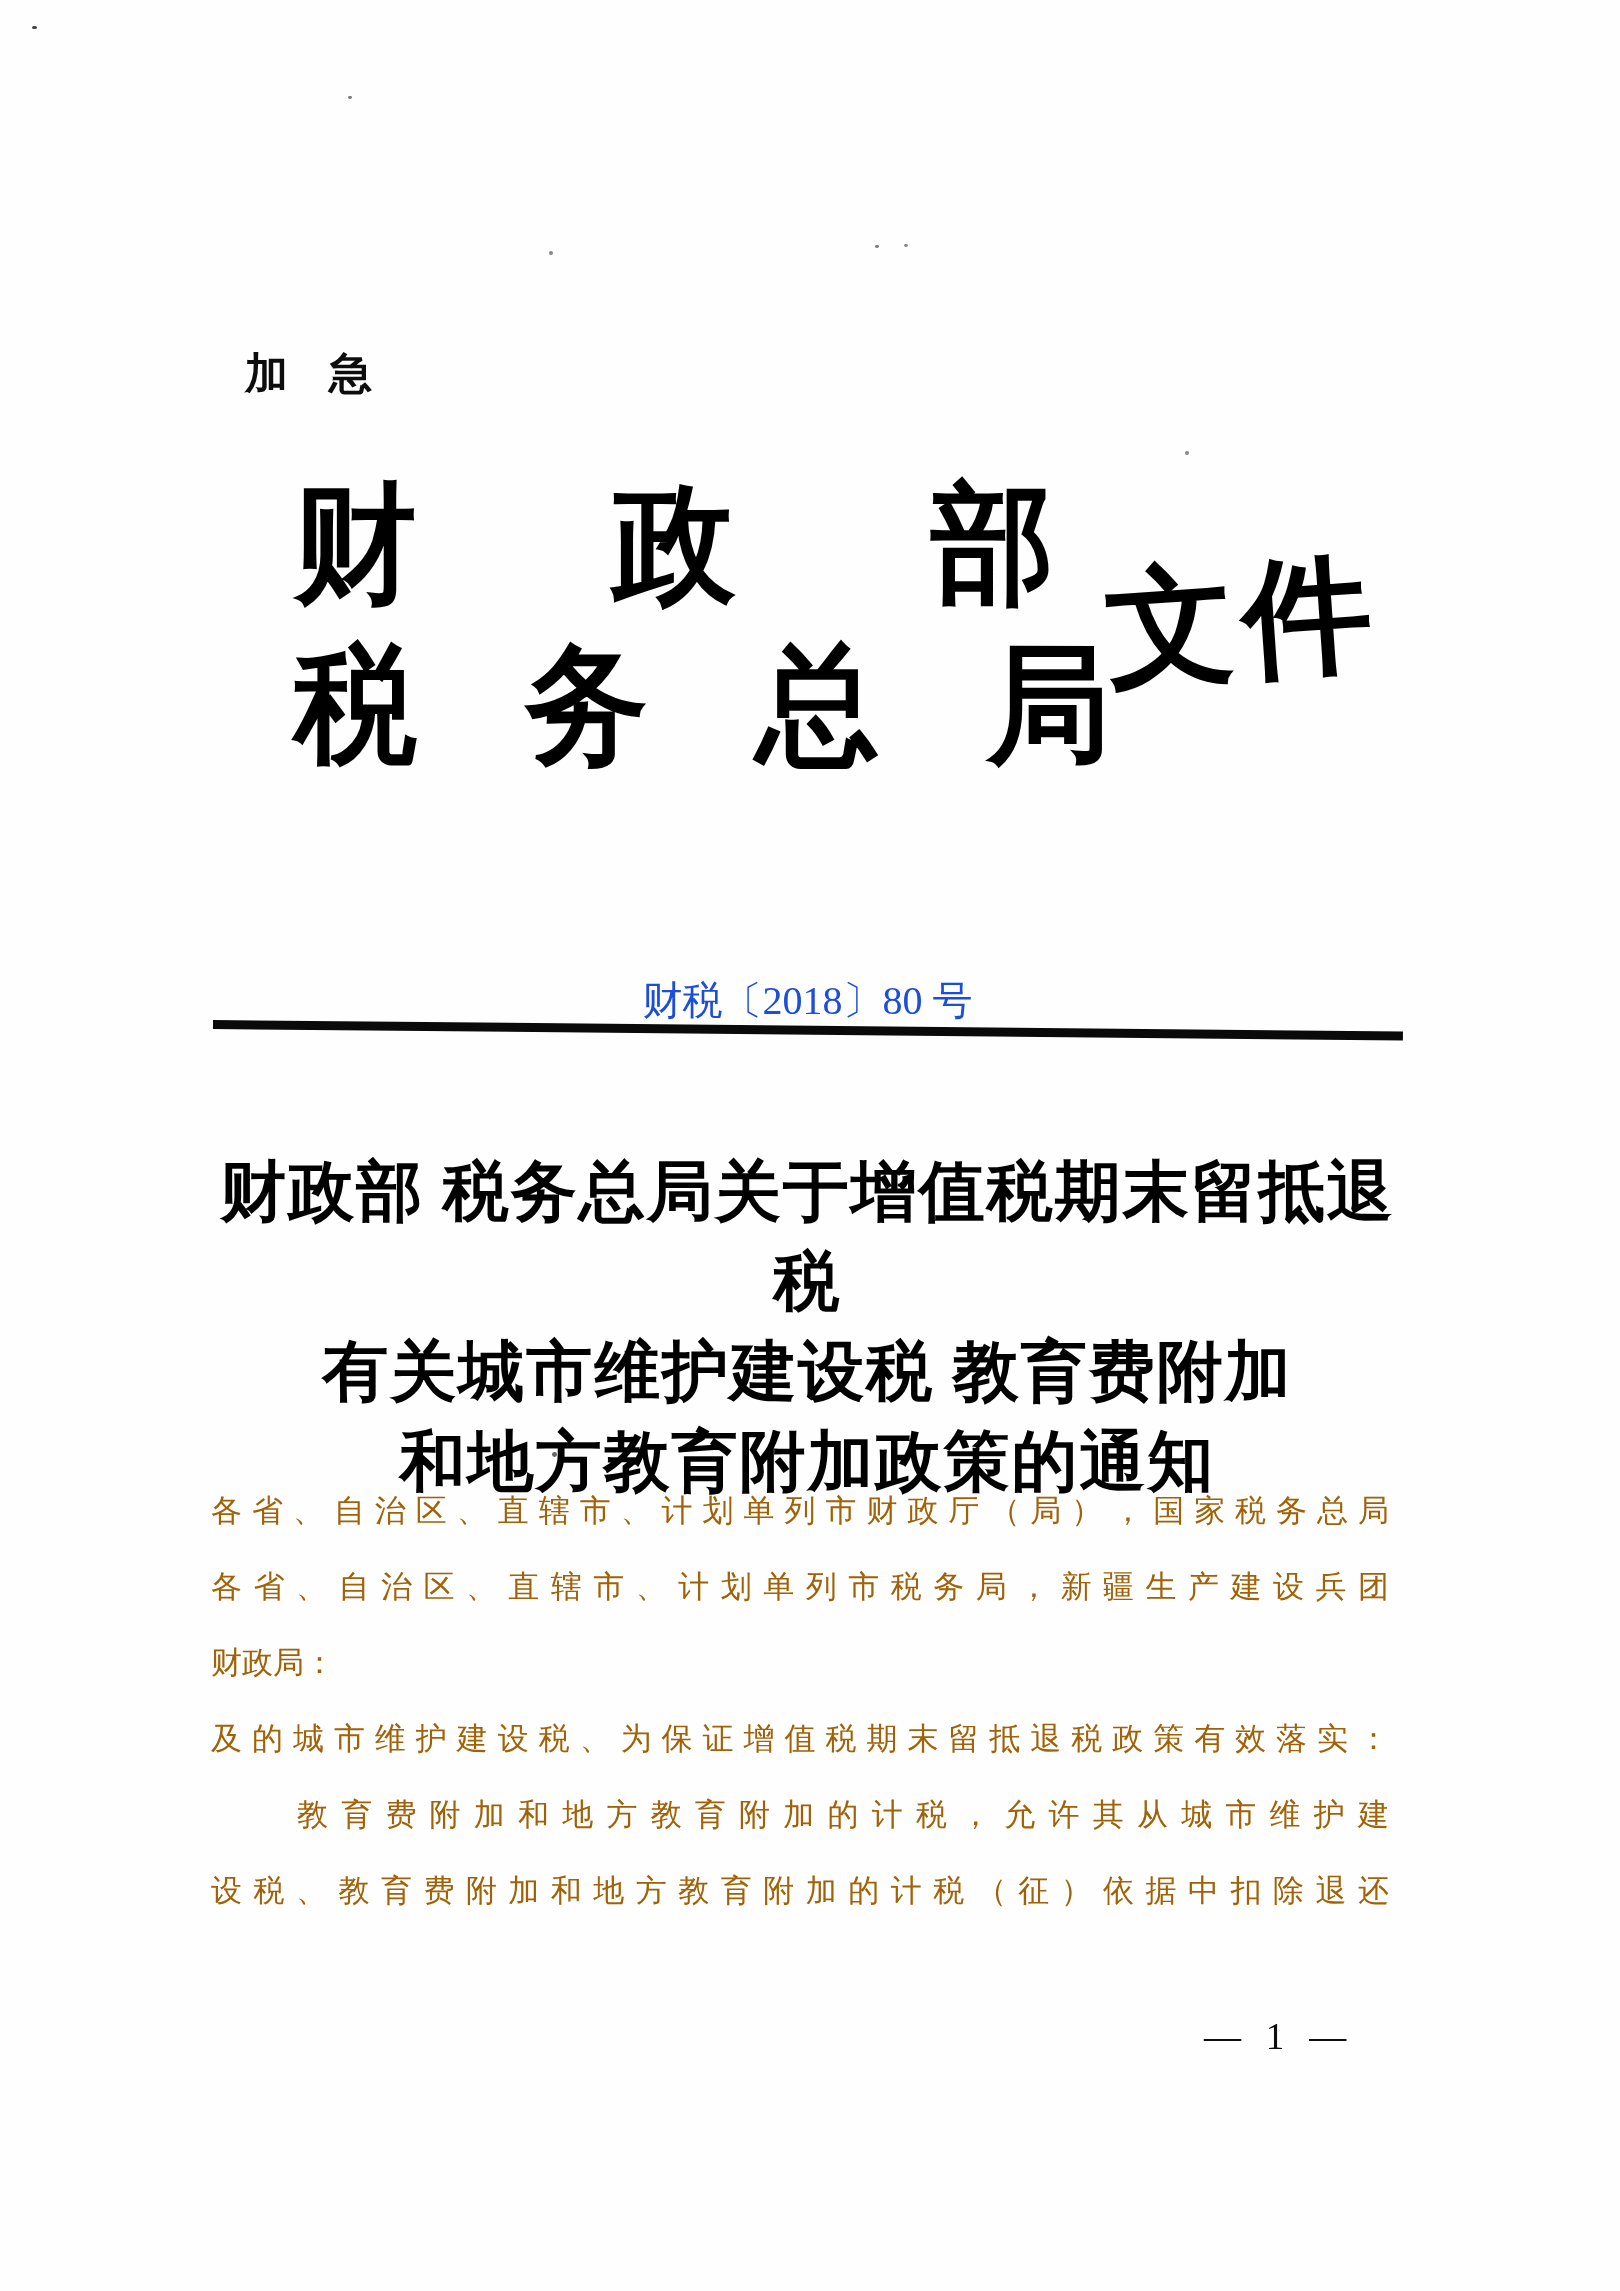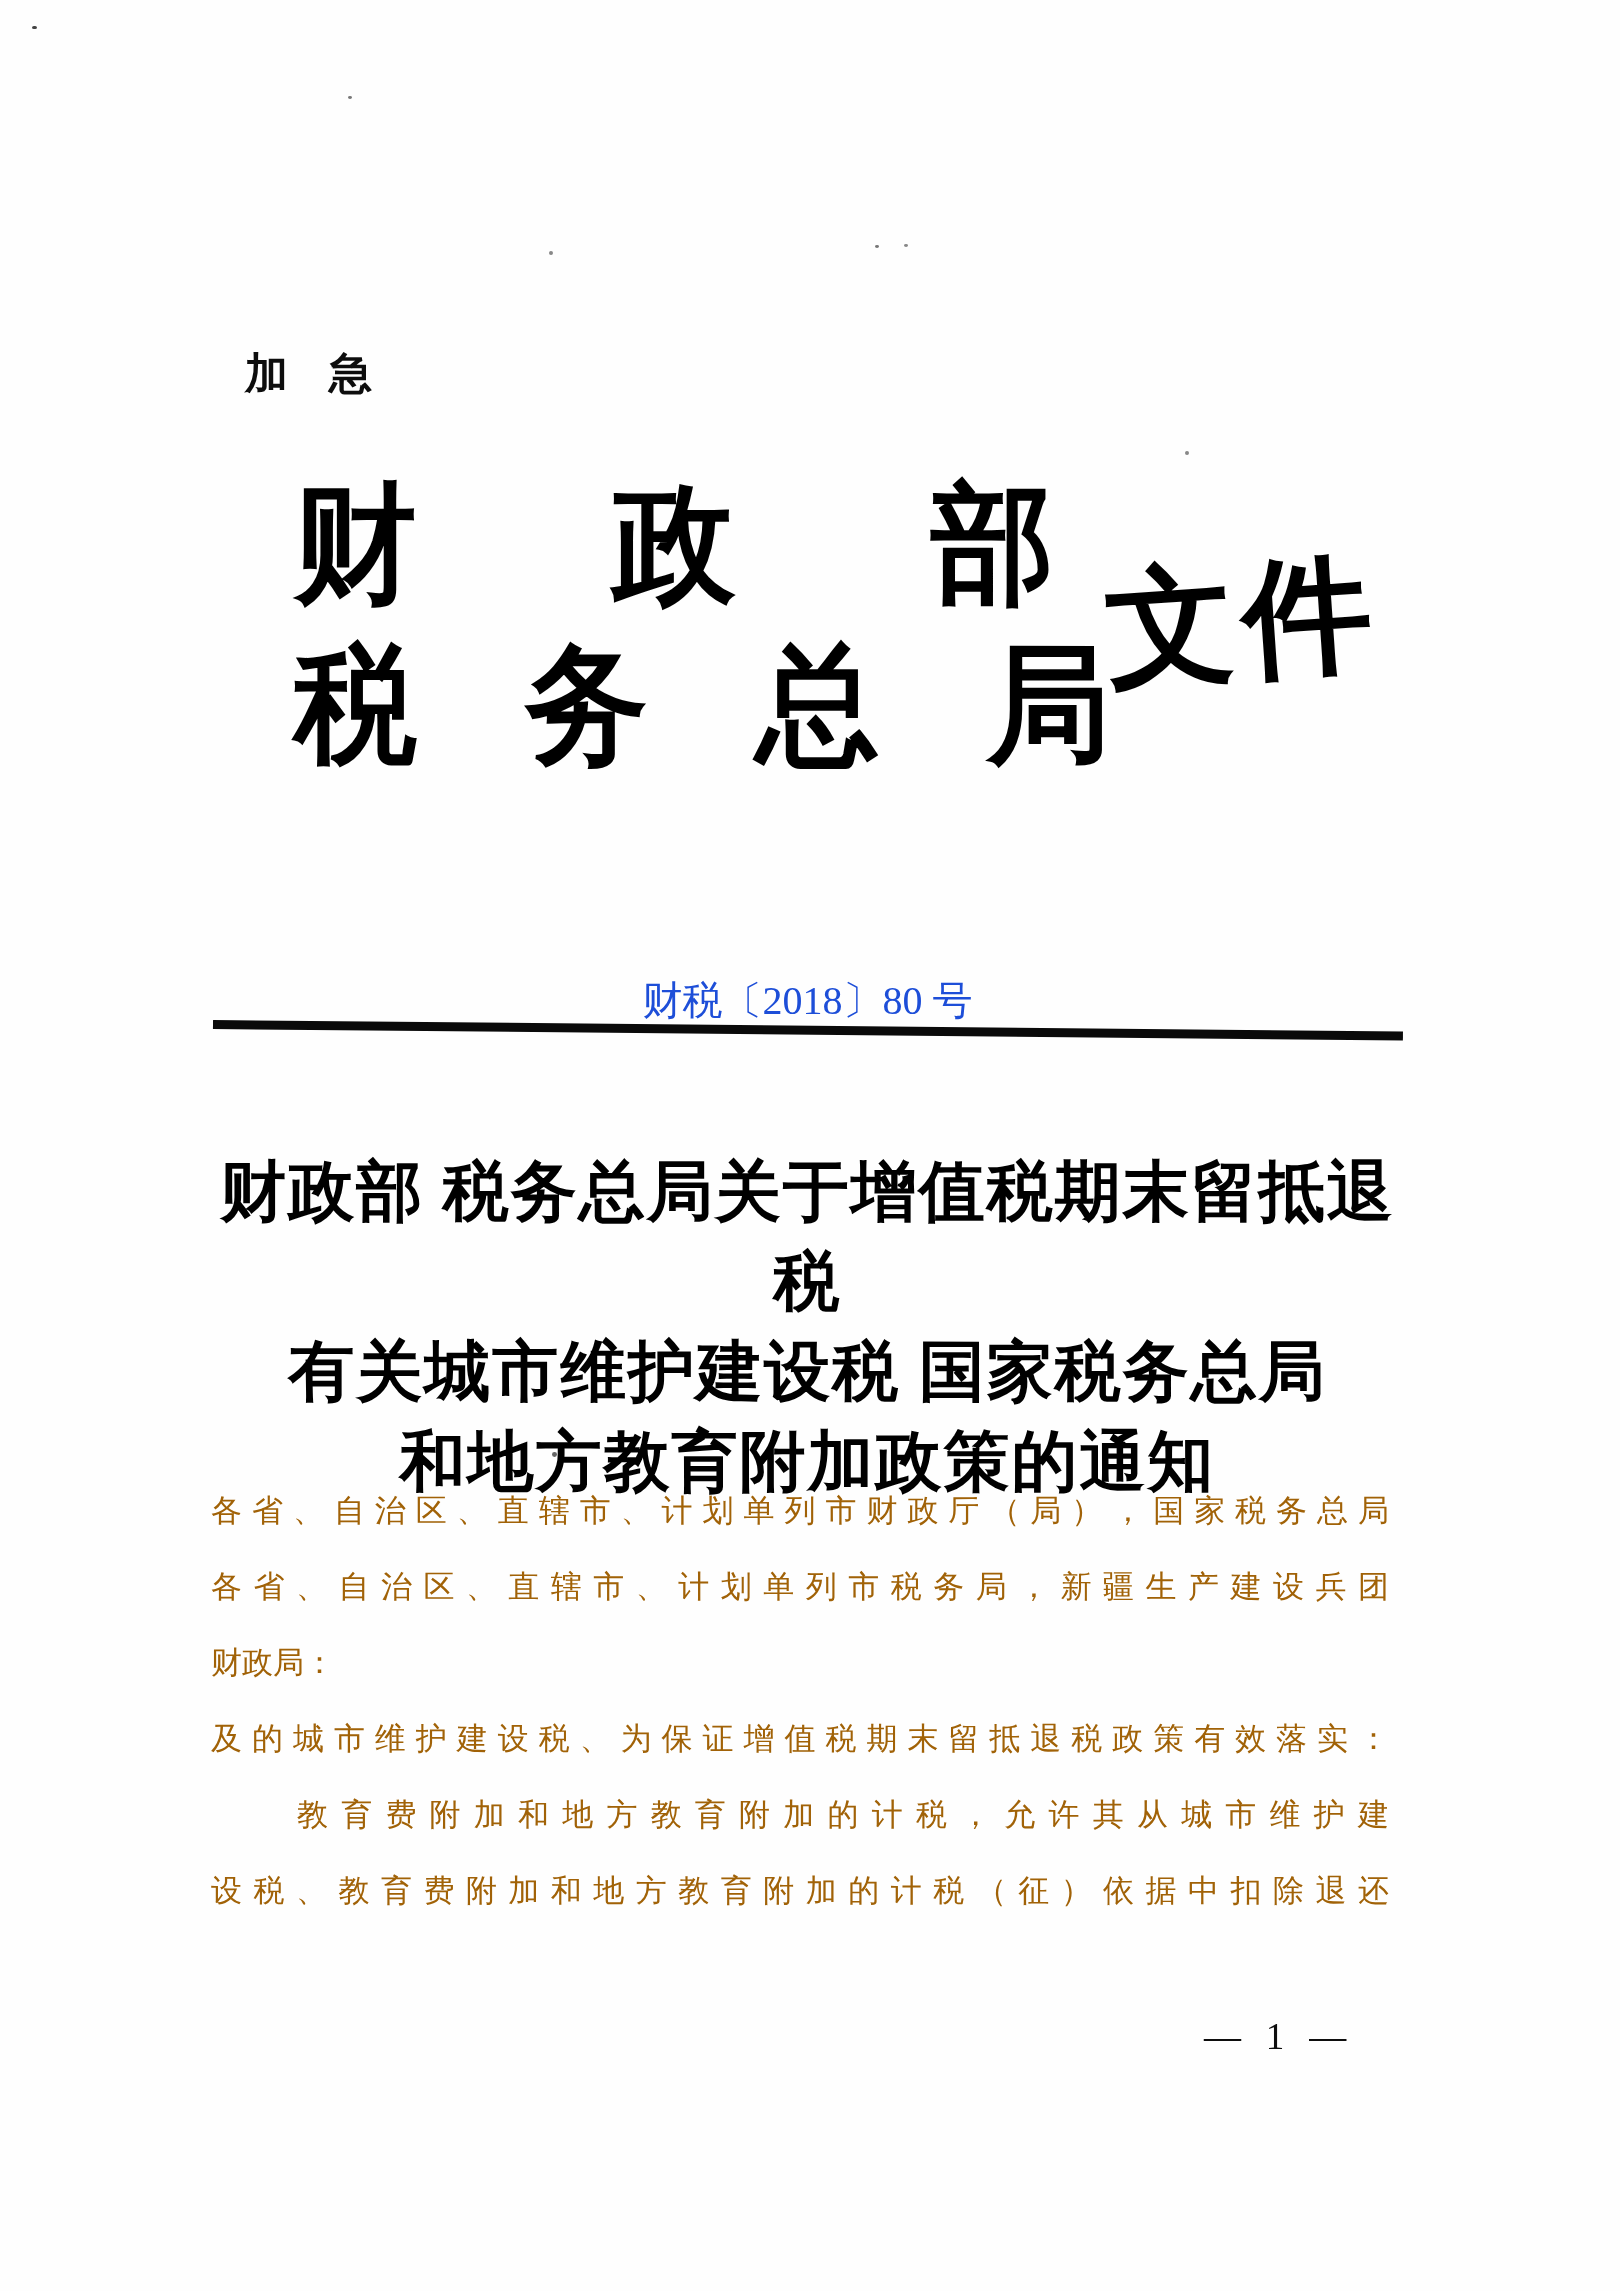--- a/index.html
+++ b/index.html
@@ -105,21 +105,21 @@
   </div>
 
   <div class="wenjian">文件</div>
 
   <div class="docnum">财税〔2018〕80 号</div>
 
   <div class="rule"></div>
 
   <div class="title">
     <div>财政部 税务总局关于增值税期末留抵退税</div>
-    <div>有关城市维护建设税 国家税务总局</div>
+    <div>有关城市维护建设税 教育费附加</div>
     <div>和地方教育附加政策的通知</div>
   </div>
 
   <div class="body-text">
     <div class="bline">各省、自治区、直辖市、计划单列市财政厅（局），国家税务总局</div>
     <div class="bline">各省、自治区、直辖市、计划单列市税务局，新疆生产建设兵团</div>
     <div class="bline nospread">财政局：</div>
     <div class="bline">及的城市维护建设税、为保证增值税期末留抵退税政策有效落实：</div>
     <div class="bline indent">教育费附加和地方教育附加的计税，允许其从城市维护建</div>
     <div class="bline">设税、教育费附加和地方教育附加的计税（征）依据中扣除退还</div>

